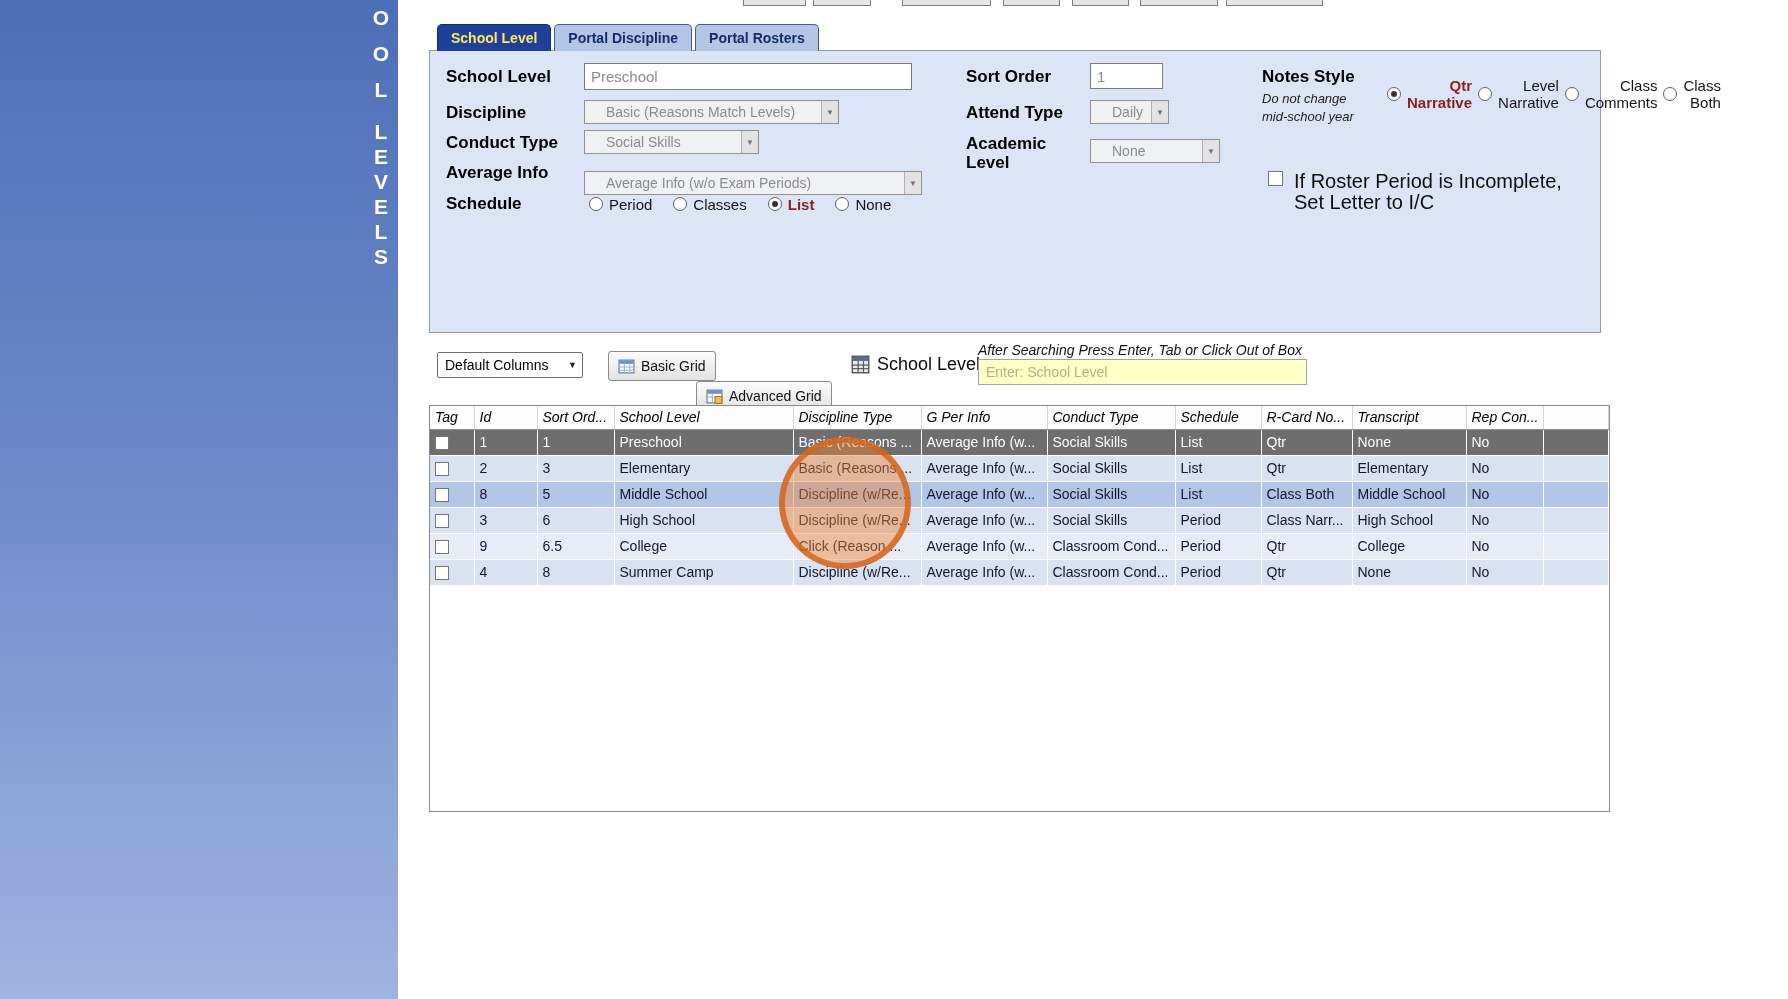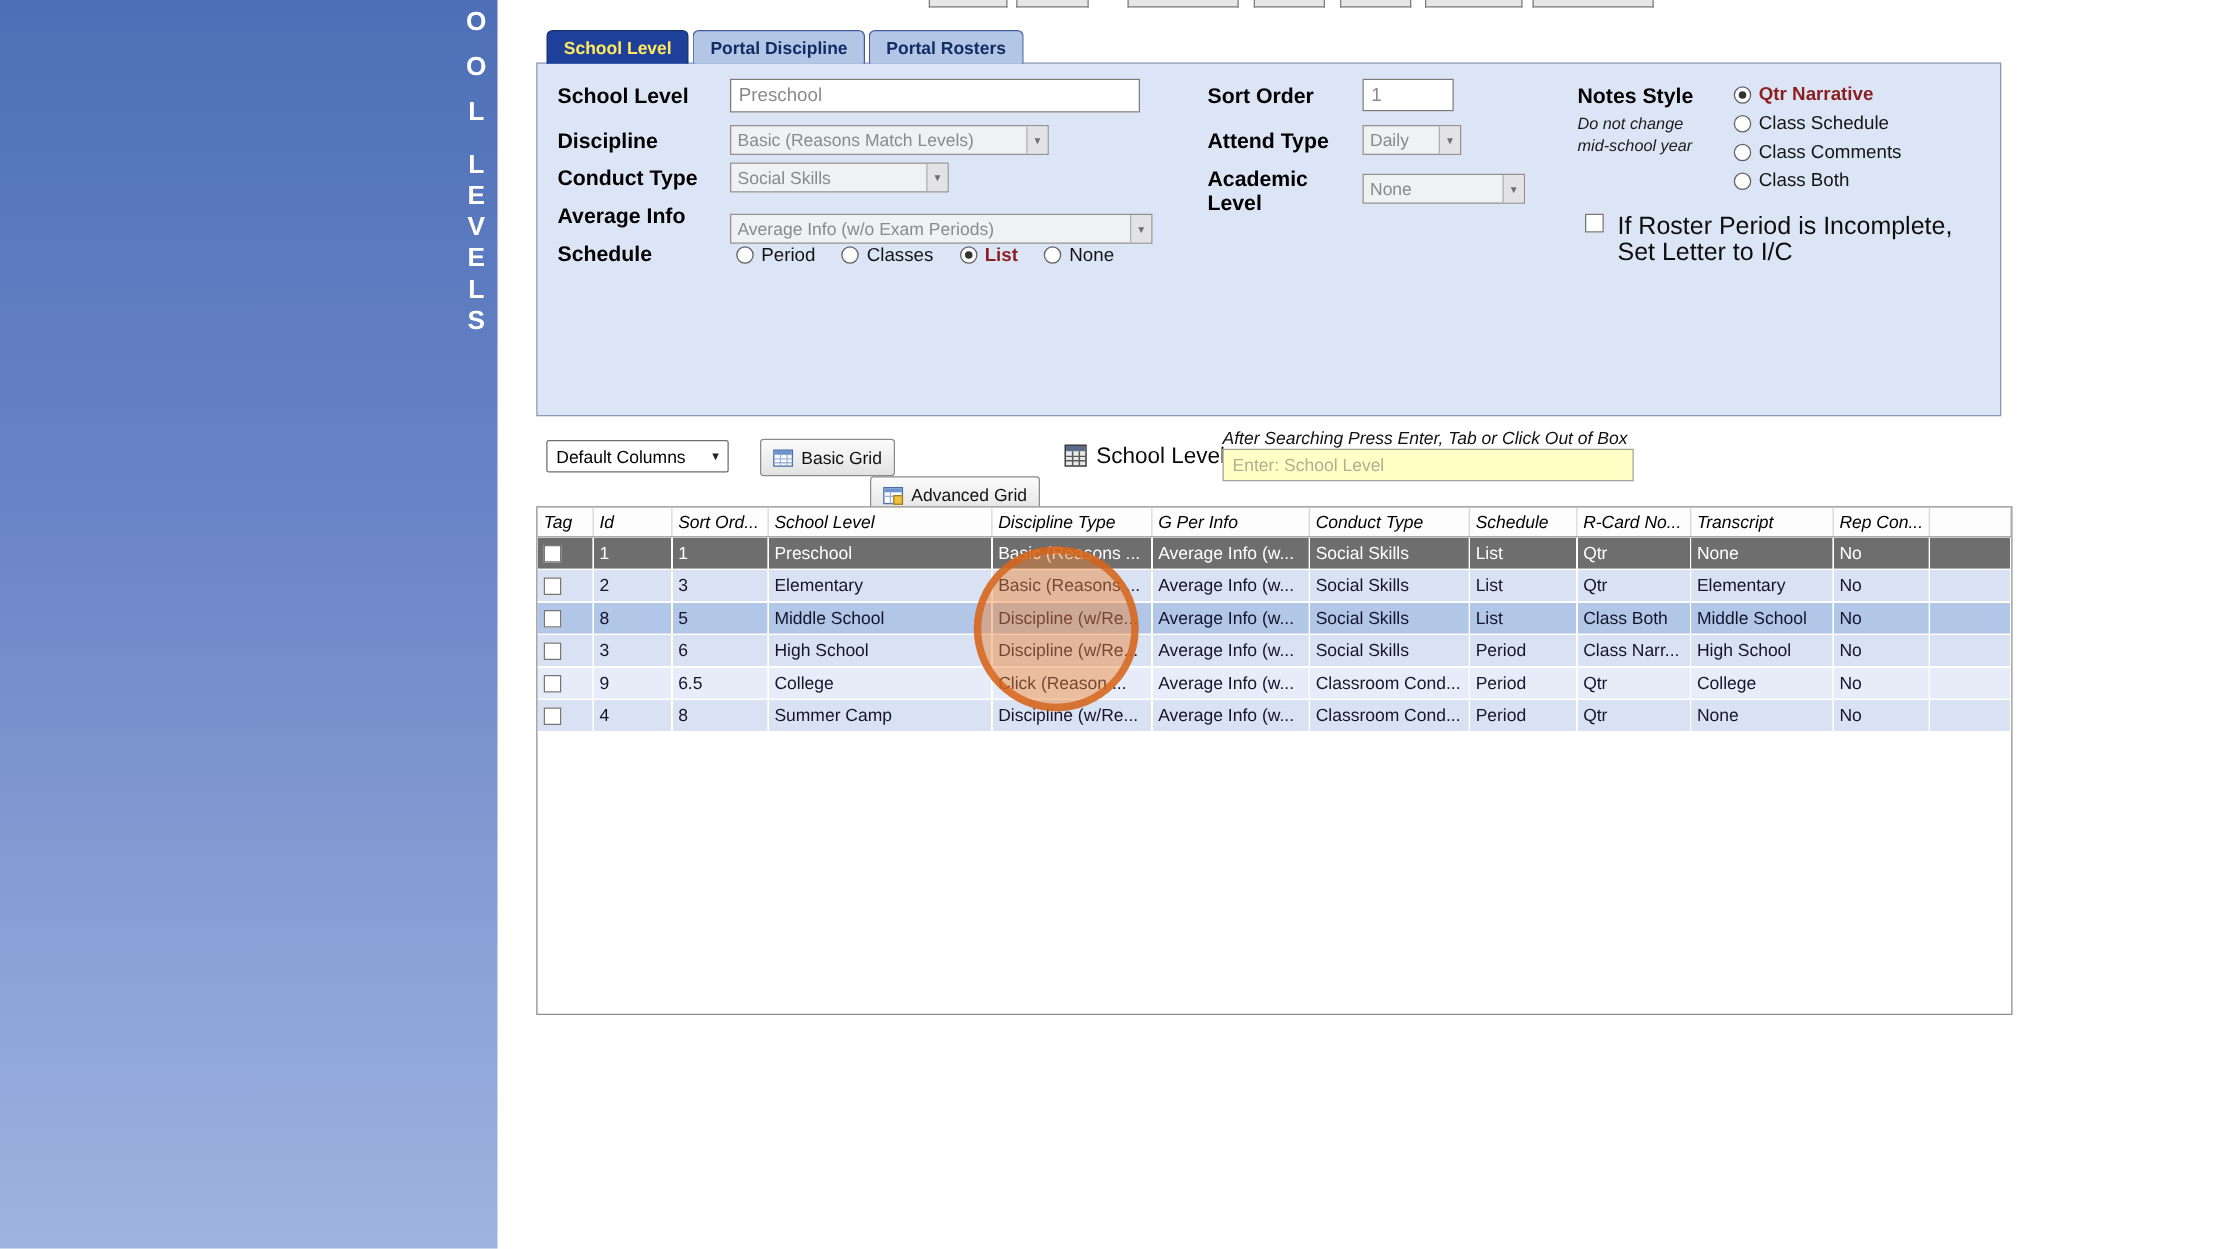--- a/index.html
+++ b/index.html
@@ -26,27 +26,27 @@
     border:1px solid #44599a; border-bottom:none; border-radius:5px 5px 0 0; cursor:default; }
   .tab.active { background:var(--active-tab-bg,#1e409a); color:var(--active-tab-text,#ffe14f); border-color:#15306f; }
 
   
   .form-panel { position:absolute; left:429px; top:50px; width:1172px; height:283px;
     background:var(--panel-bg,#dce5f6); border:1px solid #8d99b8; }
   .flabel { position:absolute; font-size:17px; font-weight:bold; color:#000; white-space:nowrap; }
   .flabel.wrap { white-space:normal; line-height:19px; }
   .tinput { position:absolute; border:1px solid #7c7c7c; background:#fff; font-size:15px; color:#8a8a8a; padding:0 6px; outline:none; }
   .dsel { position:absolute; border:1px solid #919191; background:#f0f1f3; display:flex; align-items:center;
-    justify-content:space-between; font-size:14px; color:#8a8a8a; padding-left:5px; overflow:hidden; white-space:nowrap; }
+    justify-content:space-between; font-size:14px; color:#8a8a8a; padding-left:21px; overflow:hidden; white-space:nowrap; }
   .dsel-text { overflow:hidden; white-space:nowrap; }
   .dsel-arrow { width:17px; align-self:stretch; background:#e3e3e6; border-left:1px solid #b0b0b0; flex:0 0 17px;
     display:flex; align-items:center; justify-content:center; font-size:8px; color:#707070; }
   .ritem { display:inline-flex; align-items:center; gap:6px; }
   .sched { position:absolute; left:159px; top:143px; display:flex; gap:21px; align-items:center; height:20px; }
-  .notes-radios { position:absolute; left:957px; top:16px; display:flex; flex-direction:column; gap:6px;text-align:right; }
+  .notes-radios { position:absolute; left:957px; top:26px; display:flex; flex-direction:row; gap:6px;text-align:right; }
   .radio { width:14px; height:14px; min-width:14px; border-radius:50%; border:1px solid #606060; background:#fdfdfd; position:relative; display:inline-block; }
   .radio.checked::after { content:''; position:absolute; left:3px; top:3px; width:6px; height:6px; border-radius:50%; background:#333; }
   .rlabel { font-size:15px; color:#141414; }
   .rlabel.sel { font-weight:bold; color:var(--accent-red,#8b1f1f); }
   .note-italic { position:absolute; font-size:13px; font-style:italic; color:#1b1b1b; white-space:nowrap; }
   .cbox { width:15px; height:15px; border:1px solid #767676; background:#fff; display:inline-block; }
   .roster-cb { position:absolute; left:838px; top:120px; }
   .cb-label { position:absolute; font-size:20px; color:#0d0d0d; white-space:nowrap; }
 
   
@@ -178,21 +178,21 @@
   <span class="flabel" style="left:832px;top:16px">Notes Style</span>
   <span class="note-italic" style="left:832px;top:40px">Do not change</span>
   <span class="note-italic" style="left:832px;top:58px">mid-school year</span>
   <div class="notes-radios" id="notesRadios">
       <span class="ritem">
         <span class="radio checked"></span>
         <span class="rlabel sel">Qtr Narrative</span>
       </span>
       <span class="ritem">
         <span class="radio"></span>
-        <span class="rlabel">Class Schedule</span>
+        <span class="rlabel">Level Narrative</span>
       </span>
       <span class="ritem">
         <span class="radio"></span>
         <span class="rlabel">Class Comments</span>
       </span>
       <span class="ritem">
         <span class="radio"></span>
         <span class="rlabel">Class Both</span>
       </span>
     </div>

